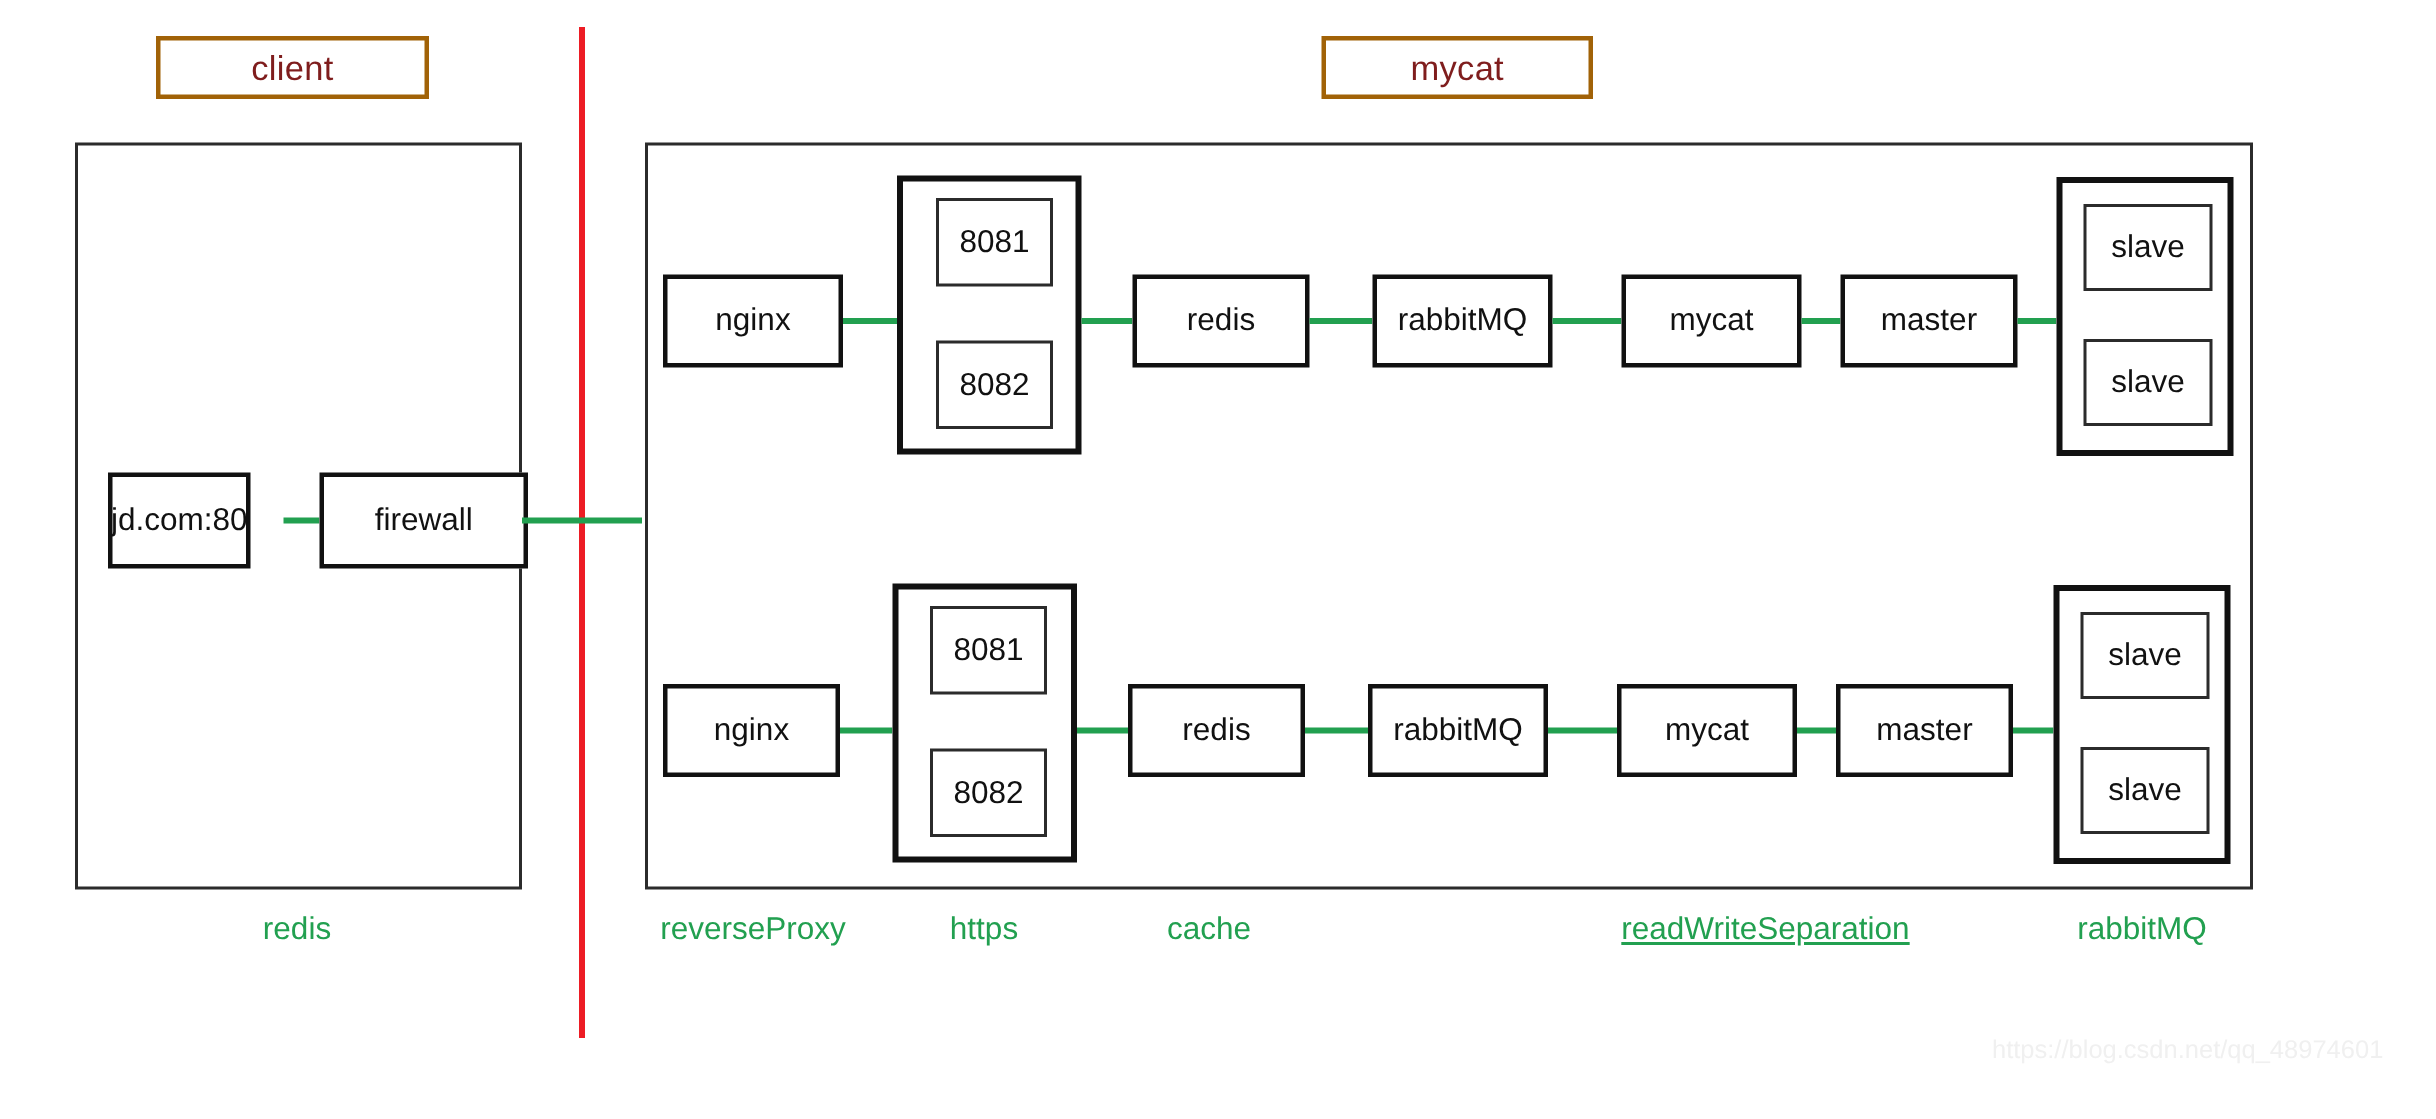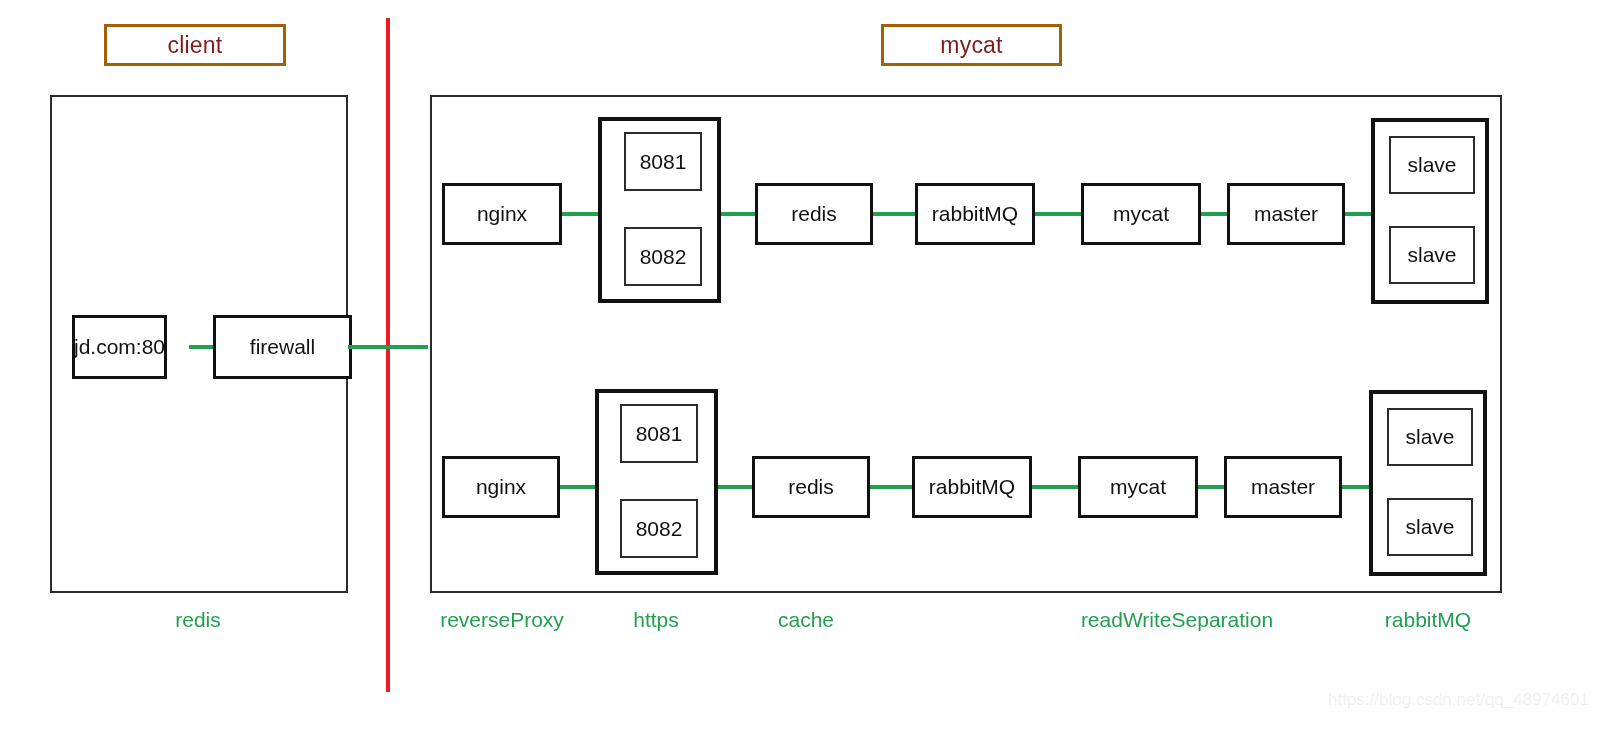--- a/index.html
+++ b/index.html
@@ -176,19 +176,19 @@
 
   <div class="abs caption" style="left:148px; top:605px; width:100px; height:30px;">redis</div>
 
   <div class="abs caption" style="left:438px; top:605px; width:128px; height:30px;">reverseProxy</div>
 
   <div class="abs caption" style="left:600px; top:605px; width:112px; height:30px;">https</div>
 
   <div class="abs caption" style="left:760px; top:605px; width:92px; height:30px;text-align:center;">cache</div>
 
 
-  <div class="abs caption" style="left:1073px; top:605px; width:208px; height:30px;">readWriteSeparation</div>
+  <div class="abs caption" style="left:1073px; top:605px; width:208px; height:30px;text-decoration:underline;">readWriteSeparation</div>
 
   <div class="abs caption" style="left:1372px; top:605px; width:112px; height:30px;">rabbitMQ</div>
 
   <div class="abs watermark" style="left:1328px; top:690px;">https://blog.csdn.net/qq_48974601</div>
 
 </div>
 
 </body></html>

